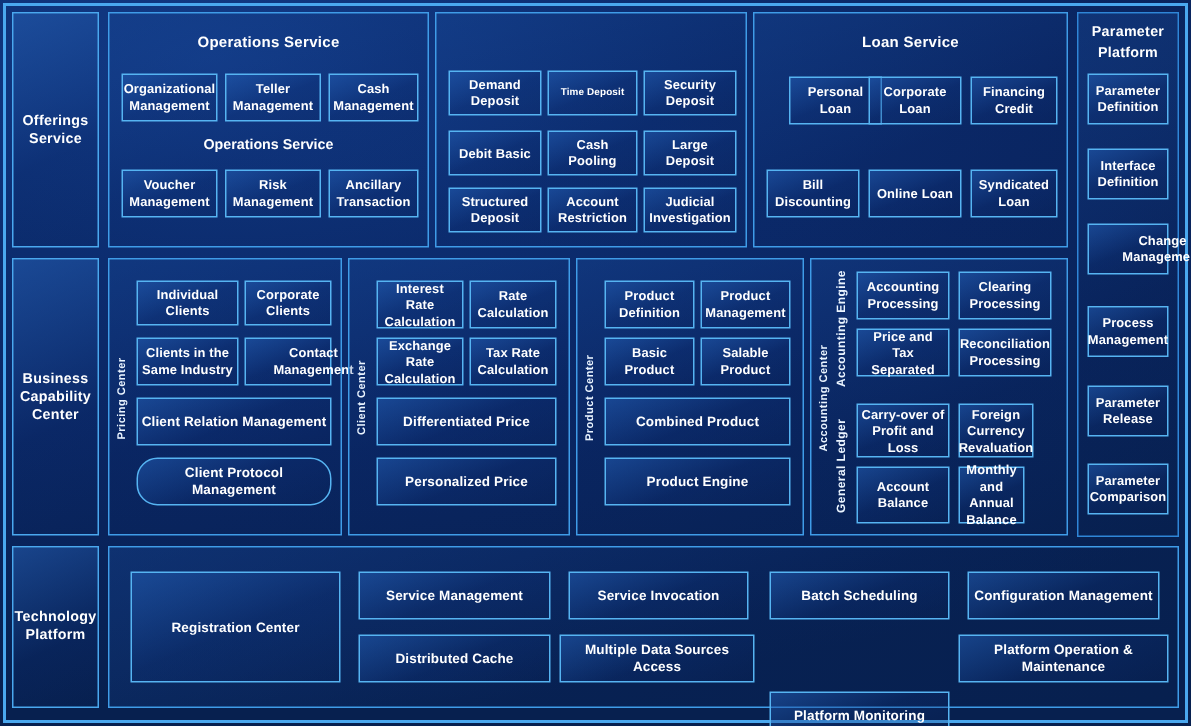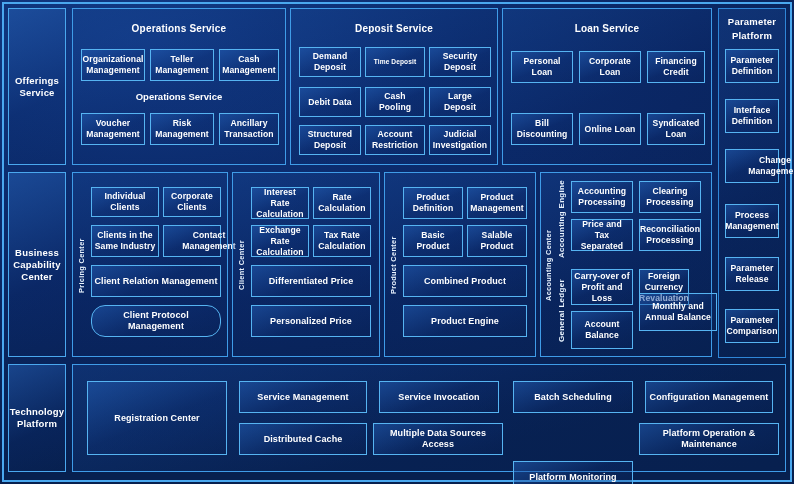--- a/index.html
+++ b/index.html
@@ -96,35 +96,34 @@
       <div class="box" style="left:8px;top:40px;width:64px;height:32px;">Organizational Management</div>
       <div class="box" style="left:77px;top:40px;width:64px;height:32px;">Teller Management</div>
       <div class="box" style="left:146px;top:40px;width:60px;height:32px;">Cash Management</div>
       <div class="overlay-title" style="top:82px;">Operations Service</div>
       <div class="box" style="left:8px;top:104px;width:64px;height:32px;">Voucher Management</div>
       <div class="box" style="left:77px;top:104px;width:64px;height:32px;">Risk Management</div>
       <div class="box" style="left:146px;top:104px;width:60px;height:32px;">Ancillary Transaction</div>
     </div>
 
     <div class="group" style="left:218px;top:0px;width:208px;height:157px;">
-      <div class="grouptitle" style="top:14px;">Deposit Service</div>
       <div class="box" style="left:8px;top:38px;width:62px;height:30px;">Demand Deposit</div>
       <div class="box tiny" style="left:74px;top:38px;width:60px;height:30px;">Time Deposit</div>
       <div class="box" style="left:138px;top:38px;width:62px;height:30px;">Security Deposit</div>
-      <div class="box" style="left:8px;top:78px;width:62px;height:30px;">Debit Data</div>
+      <div class="box" style="left:8px;top:78px;width:62px;height:30px;">Debit Basic</div>
       <div class="box" style="left:74px;top:78px;width:60px;height:30px;">Cash Pooling</div>
       <div class="box" style="left:138px;top:78px;width:62px;height:30px;">Large Deposit</div>
       <div class="box" style="left:8px;top:116px;width:62px;height:30px;">Structured Deposit</div>
       <div class="box" style="left:74px;top:116px;width:60px;height:30px;">Account Restriction</div>
       <div class="box" style="left:138px;top:116px;width:62px;height:30px;">Judicial Investigation</div>
     </div>
 
     <div class="group" style="left:430px;top:0px;width:210px;height:157px;">
       <div class="grouptitle" style="top:14px;">Loan Service</div>
-      <div class="box" style="left:8px;top:42px;width:62px;height:32px;">Personal Loan</div>
+      <div class="box" style="left:23px;top:42px;width:62px;height:32px;">Personal Loan</div>
       <div class="box" style="left:76px;top:42px;width:62px;height:32px;">Corporate Loan</div>
       <div class="box" style="left:144px;top:42px;width:58px;height:32px;">Financing Credit</div>
       <div class="box" style="left:8px;top:104px;width:62px;height:32px;">Bill Discounting</div>
       <div class="box" style="left:76px;top:104px;width:62px;height:32px;">Online Loan</div>
       <div class="box" style="left:144px;top:104px;width:58px;height:32px;">Syndicated Loan</div>
     </div>
   </div>
 
   <div class="sidelabel" style="left:8px;top:172px;width:58px;height:185px;">Business Capability Center</div>
 
@@ -164,21 +163,21 @@
     <div class="vlabel big" style="left:14px;top:94px;width:12px;height:88px;">General  Ledger</div>
 
     <div class="box" style="left:30px;top:8px;width:62px;height:32px;">Accounting Processing</div>
     <div class="box" style="left:98px;top:8px;width:62px;height:32px;">Clearing Processing</div>
     <div class="box" style="left:30px;top:46px;width:62px;height:32px;">Price and Tax Separated</div>
     <div class="box" style="left:98px;top:46px;width:62px;height:32px;">Reconciliation Processing</div>
 
     <div class="box" style="left:30px;top:96px;width:62px;height:36px;">Carry-over of Profit and Loss</div>
     <div class="box" style="left:98px;top:96px;width:50px;height:36px;">Foreign Currency Revaluation</div>
     <div class="box" style="left:30px;top:138px;width:62px;height:38px;">Account Balance</div>
-    <div class="box" style="left:98px;top:120px;width:78px;height:38px;">Monthly and Annual Balance</div>
+    <div class="box" style="left:98px;top:138px;width:44px;height:38px;">Monthly and Annual Balance</div>
   </div>
 
   <div class="sidelabel" style="left:8px;top:364px;width:58px;height:108px;">Technology Platform</div>
 
   <div class="group" style="left:72px;top:364px;width:714px;height:108px;">
     <div class="box wide" style="left:14px;top:16px;width:140px;height:74px;">Registration Center</div>
 
     <div class="box wide" style="left:166px;top:16px;width:128px;height:32px;">Service Management</div>
     <div class="box wide" style="left:166px;top:58px;width:128px;height:32px;">Distributed Cache</div>
 

